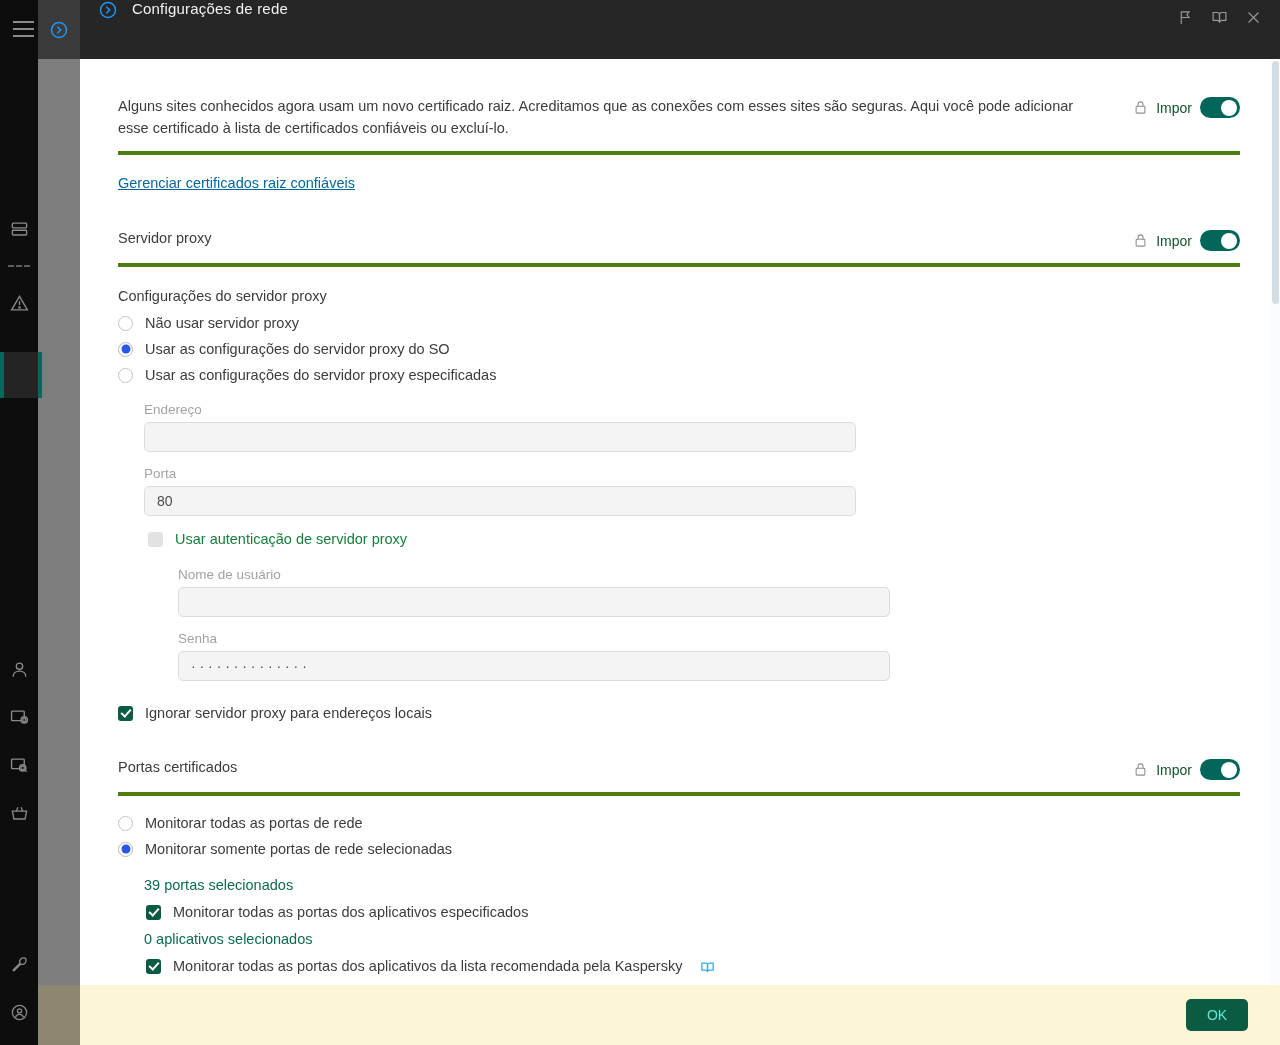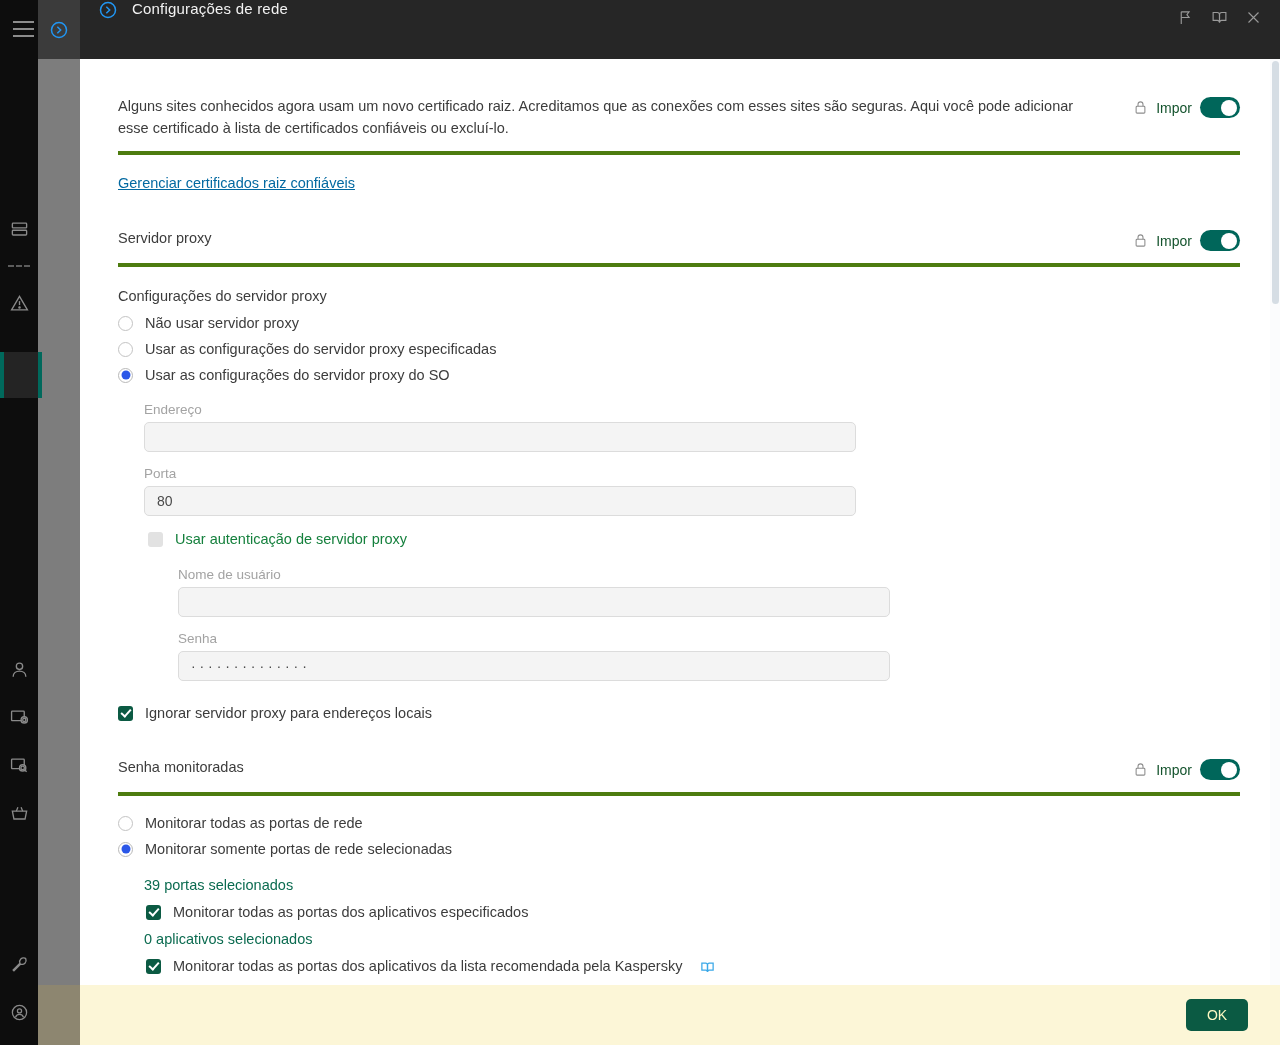--- a/index.html
+++ b/index.html
@@ -190,21 +190,21 @@
     width: 15px; height: 13px; color: #3aa8e8; margin-left: 6px;
     display: inline-block; vertical-align: -1px; cursor: pointer;
   }
 
   .footer {
     flex: 0 0 60px; height: 60px; background: #fcf6d7;
     display: flex; align-items: center; justify-content: flex-end;
     padding-right: 32px;
   }
   .ok-btn {
-    width: 62px; height: 32px; background: #0b5a43; color: #fef9c3;
+    width: 62px; height: 32px; background: #0b5a43; color: #5eead4;
     border: none; border-radius: 5px; font-size: 14px; cursor: pointer;
     font-family: "Liberation Sans", sans-serif;
   }
 </style>
 </head>
 <body>
 
 <div class="root">
 
   <div class="app-rail">
@@ -372,26 +372,26 @@
           </div>
         </div>
 
         <div class="sub-label">Configurações do servidor proxy</div>
 
         <div class="radio-row">
           <span class="radio"></span>
           <span class="radio-lbl">Não usar servidor proxy</span>
         </div>
         <div class="radio-row">
+          <span class="radio on"></span>
+          <span class="radio-lbl">Usar as configurações do servidor proxy do SO</span>
+        </div>
+        <div class="radio-row">
           <span class="radio"></span>
           <span class="radio-lbl">Usar as configurações do servidor proxy especificadas</span>
-        </div>
-        <div class="radio-row">
-          <span class="radio on"></span>
-          <span class="radio-lbl">Usar as configurações do servidor proxy do SO</span>
         </div>
 
         <div class="field-group">
           <div class="field-lbl">Endereço</div>
           <input class="tinput" type="text" disabled="" value="" style="">
 
           <div class="field-lbl">Porta</div>
           <input class="tinput" type="text" disabled="" value="80" style="">
 
           <div class="auth-block">
@@ -408,21 +408,21 @@
           </div>
         </div>
 
         <div class="chk-row proxy-ignore">
           <span class="chk"></span>
           <span class="chk-lbl">Ignorar servidor proxy para endereços locais</span>
         </div>
 
         <div class="sect-row">
           <div class="sect-body">
-            <div class="sect-title">Senha monitoradas</div>
+            <div class="sect-title">Portas certificados</div>
           </div>
           <div class="sect-ctrl">
             <span class="lock-ico">
               <svg viewBox="0 0 24 24" fill="none" stroke="currentColor" stroke-width="1.7">
                 <rect x="5" y="10" width="14" height="11" rx="1.5"></rect>
                 <path d="M8 10V7a4 4 0 0 1 8 0v3"></path>
               </svg>
             </span>
             <span class="impor-lbl">Impor</span>
             <span class="toggle">

